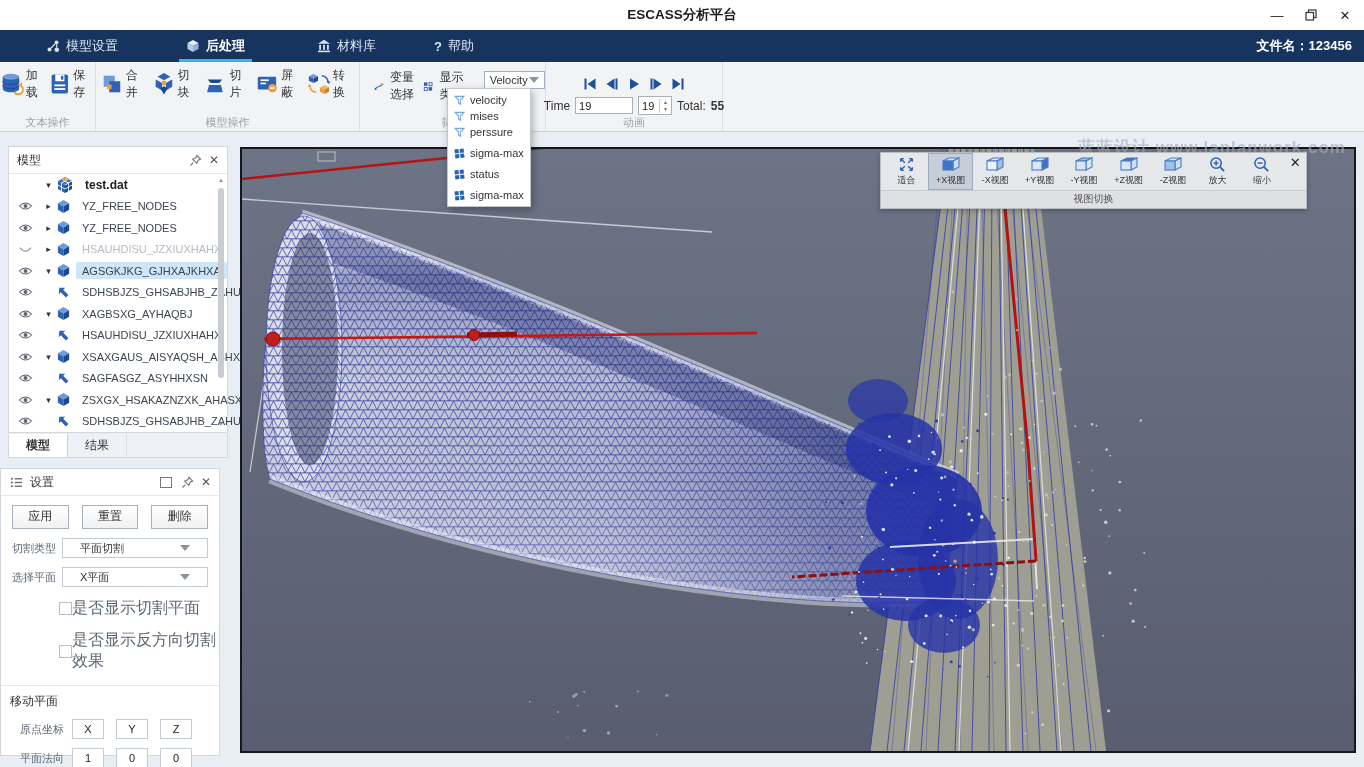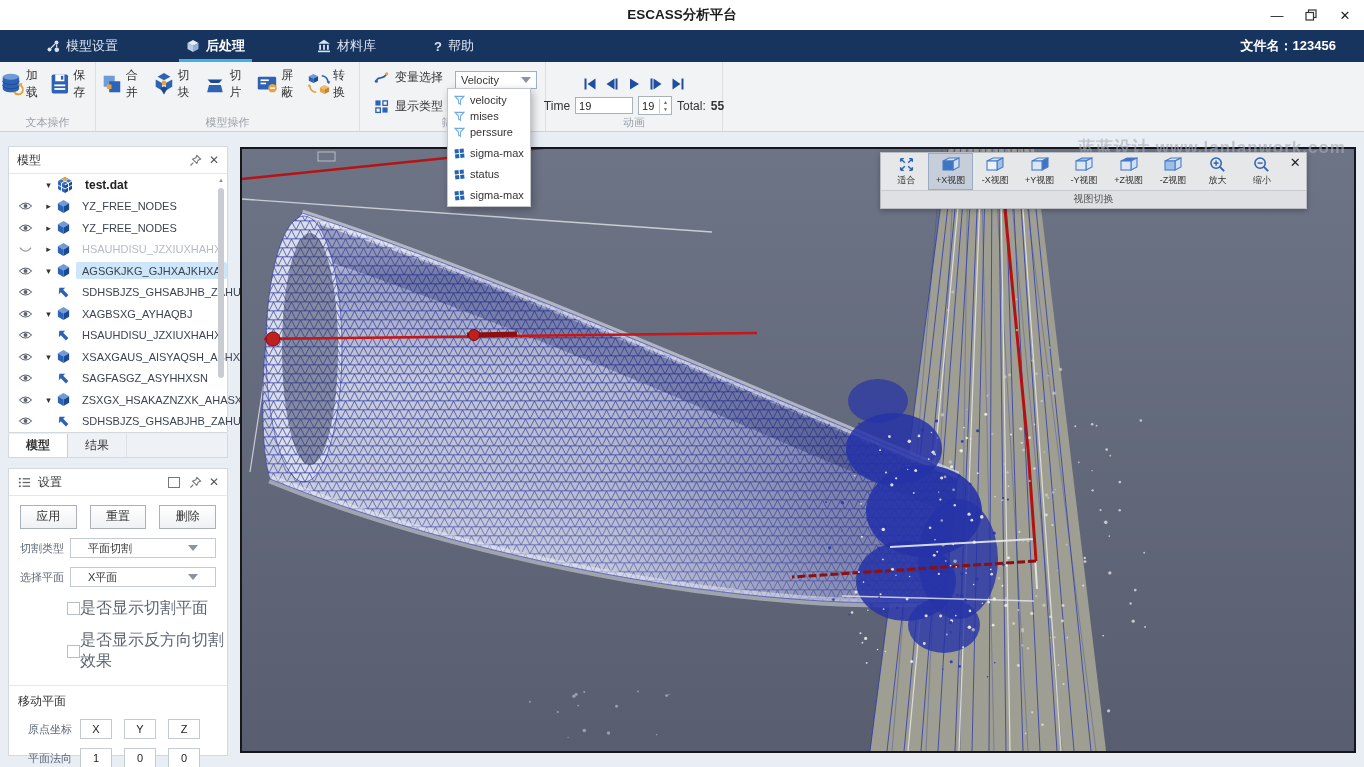--- a/index.html
+++ b/index.html
@@ -17,34 +17,34 @@
 
   
   .menubar{position:absolute;top:30px;left:0;right:0;height:32px;background:#17345f;display:flex;
            align-items:stretch;color:#dbe5f2;font-size:13px;z-index:50}
   .mitem{display:flex;align-items:center;gap:6px;padding:0 14px;position:relative}
   .mi1{margin-left:32px}.mi2{margin-left:40px}.mi3{margin-left:44px}.mi4{margin-left:30px}
   .mitem.active{color:#ffffff;font-weight:600}
   .mitem.active::after{content:"";position:absolute;left:7px;right:7px;bottom:0;height:3px;background:#3fb0ea}
   .mitem svg{width:14px;height:14px}
   .qmark{font-size:13px;font-weight:700;color:#d7e3f2}
-  .file-label{margin-left:auto;display:flex;align-items:center;padding-right:28px;color:#ffffff;font-weight:600}
+  .file-label{margin-left:auto;display:flex;align-items:center;padding-right:12px;color:#ffffff;font-weight:600}
 
   
   .toolbar{position:absolute;top:62px;left:0;right:0;height:69px;background:#f2f3f5;
            border-bottom:1px solid #cfd3d9;display:flex;z-index:45}
   .tgroup{position:relative;border-right:1px solid #dcdee3;box-sizing:border-box}
   .glabel{position:absolute;bottom:1px;left:0;right:0;text-align:center;font-size:11px;color:#9aa0a8}
   .g1{width:96px}.g2{width:264px}.g3{width:186px}.g4{width:177px}
   .gfill{flex:1;border-right:none}
   .bigrow{display:flex;justify-content:space-evenly;padding-top:5px}
   .tbtn{width:48px;display:flex;flex-direction:row;align-items:center;gap:2px;font-size:12px;color:#333}
   .tbtn svg{width:26px;height:26px}
   .g3in{display:flex;padding:7px 0 0 14px}
-  .stack{display:flex;flex-direction:column;gap:12px}
+  .stack{display:flex;flex-direction:row;gap:1px}
   .sbtn{display:flex;align-items:center;gap:6px;font-size:12px;color:#333}
   .sbtn svg{width:15px;height:15px}
   .varsel{margin-left:12px;margin-top:2px;width:70px;height:16px;border:1px solid #9fb0c6;background:#fff;
           font-size:11px;color:#333;display:flex;align-items:center;justify-content:space-between;padding:0 5px}
   .caret{width:0;height:0;border-left:5px solid transparent;border-right:5px solid transparent;border-top:6px solid #8a94a0}
   .g4in{display:flex;flex-direction:column;align-items:center;padding-top:15px}
   .transport{display:flex;gap:7px}
   .pbtn2{width:15px;height:14px}
   .pbtn2 svg{width:14px;height:14px}
   .timerow{display:flex;align-items:center;gap:5px;margin-top:5px;font-size:12px;color:#333}
@@ -60,21 +60,21 @@
           box-shadow:2px 3px 8px rgba(0,0,0,.28);z-index:60;padding:3px 0}
   .dditem{display:flex;align-items:center;gap:5px;padding:1.5px 6px;font-size:11px;color:#333;height:13px}
   .dditem.gap{margin-top:5px}
   .dditem svg{width:11px;height:11px;flex:none}
 
   
   .main{position:absolute;top:131px;left:0;right:0;bottom:0;background:#e9eef5}
 
   .card{position:absolute;background:#fff;border:1px solid #d4d9e0;box-sizing:border-box}
   #tree-card{left:8px;top:15px;width:220px;height:287px}
-  #settings-card{left:8px;top:337px;width:220px;height:288px}
+  #settings-card{left:0;top:337px;width:220px;height:288px}
   .phead{height:26px;border-bottom:1px solid #e3e6ea;display:flex;align-items:center;padding:0 8px;gap:6px;
          font-size:12px;color:#333}
   .phead .sp{flex:1}
   .hic{width:15px;height:15px;color:#777;display:flex;align-items:center;justify-content:center}
   .hic svg{width:13px;height:13px}
   .hx{font-size:12px;color:#555}
   .maxbox{width:10px;height:9px;border:1.2px solid #777}
 
   
   .tlist{position:relative}

